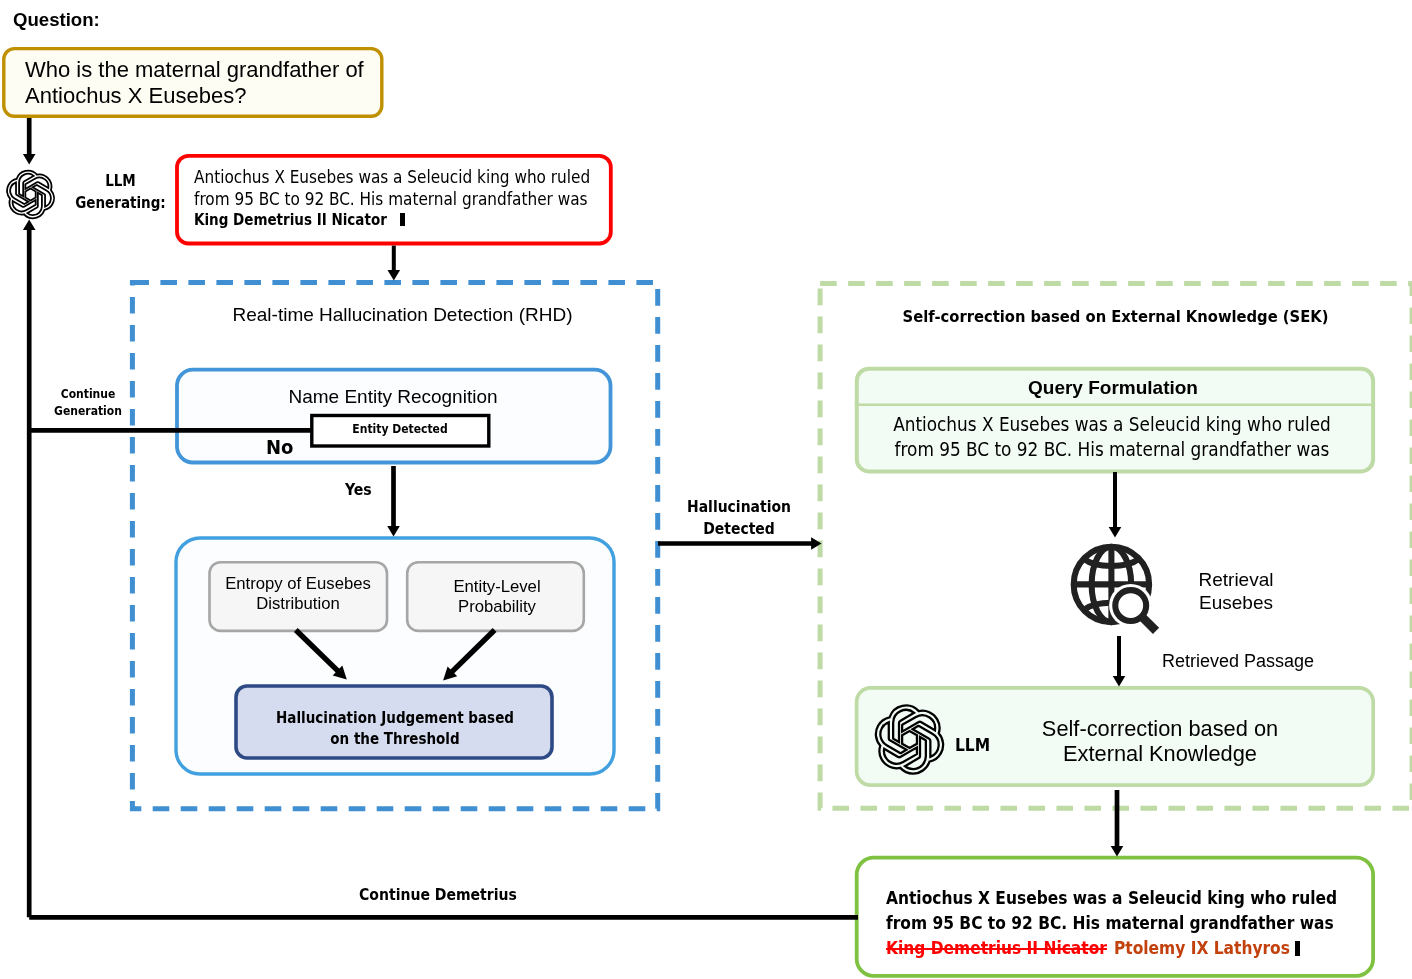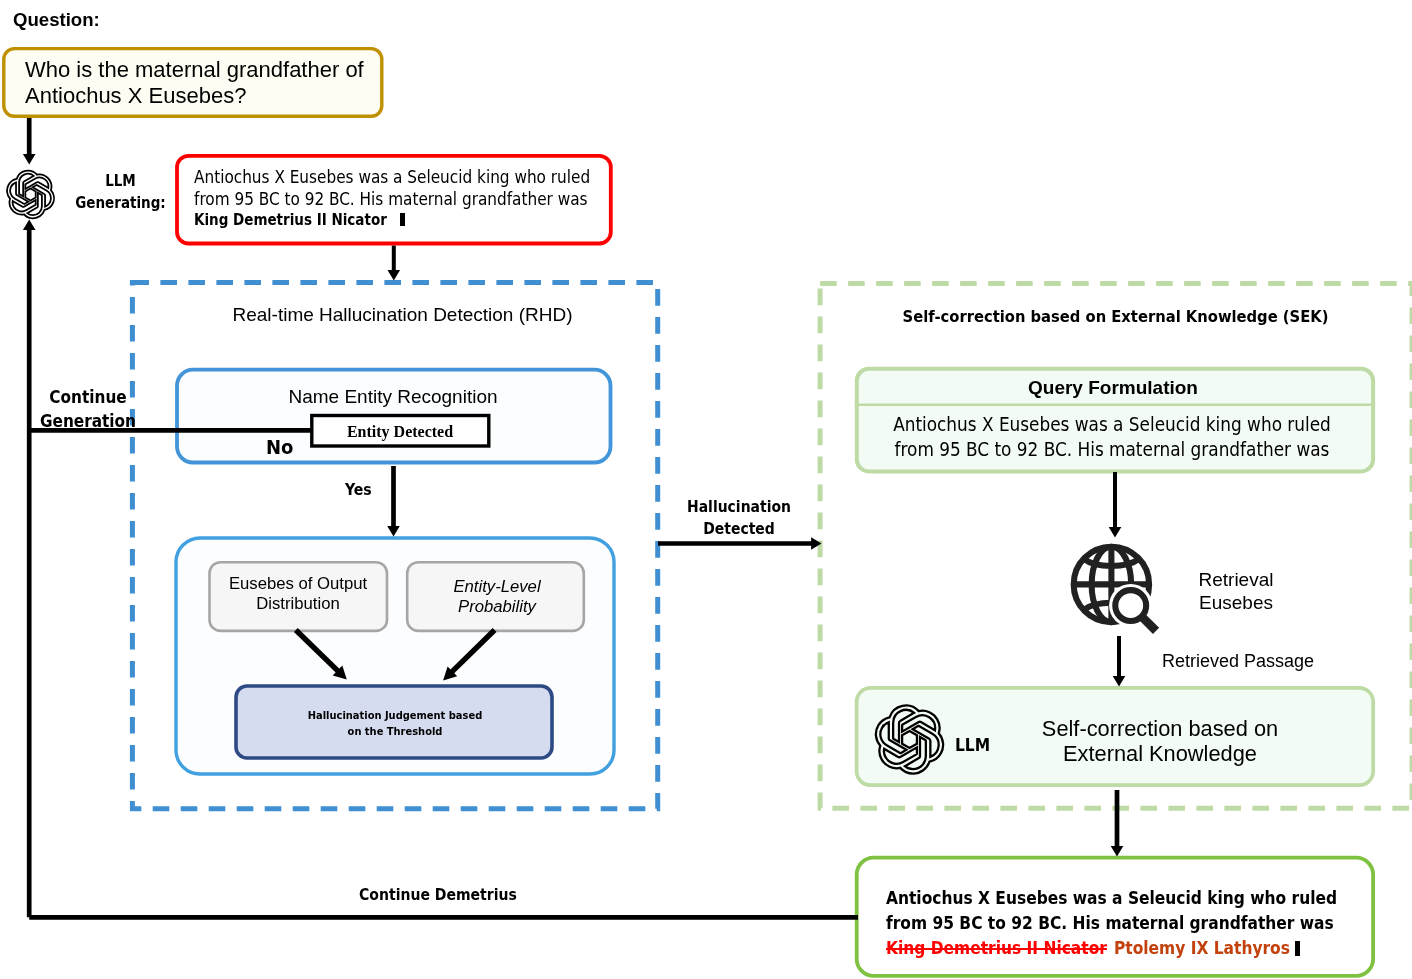--- a/index.html
+++ b/index.html
@@ -92,38 +92,38 @@
     </div>
 
 <div class="txt fD" style="left:194px;top:166px;font-size:17px;line-height:1.315;">
       <div>Antiochus X Eusebes was a Seleucid king who ruled</div>
       <div>from 95 BC to 92 BC. His maternal grandfather was</div>
       <div style="font-weight:bold;font-size:15px;"><span>King Demetrius II Nicator</span><span style="display:inline-block;width:5.1px;height:13px;background:#000;margin-left:13px;vertical-align:-1px;"></span></div>
     </div>
 
 <div class="txt ctr fL" style="left:139px;top:303px;width:527px;font-size:19px;">Real-time Hallucination Detection (RHD)</div>
 <div class="txt ctr fL" style="left:175px;top:385px;width:436px;font-size:19px;">Name Entity Recognition</div>
-<div class="txt ctr fD" style="left:311px;top:422px;width:178px;font-size:16px;font-weight:bold;font-family:Liberation Serif, serif;">Entity Detected</div>
+<div class="txt ctr fD" style="left:311px;top:422px;width:178px;font-size:12px;font-weight:bold;">Entity Detected</div>
 <div class="txt fD" style="left:266px;top:434px;font-size:20px;font-weight:bold;">No</div>
 <div class="txt fD" style="left:345px;top:480px;font-size:15.7px;font-weight:bold;">Yes</div>
 
 <div class="txt ctr fL" style="left:209px;top:574px;width:178px;font-size:16.7px;line-height:1.18;">
-      <div>Eusebes of Output</div>
+      <div>Entropy of Eusebes</div>
       <div>Distribution</div>
     </div>
-<div class="txt ctr fL" style="left:408px;top:577px;width:178px;font-size:16.7px;line-height:1.18;font-style:italic;">
+<div class="txt ctr fL" style="left:408px;top:577px;width:178px;font-size:16.7px;line-height:1.18;">
       <div>Entity-Level</div>
       <div>Probability</div>
     </div>
-<div class="txt ctr fD" style="left:237px;top:708px;width:316px;font-size:11px;font-weight:bold;line-height:1.42;">
+<div class="txt ctr fD" style="left:237px;top:708px;width:316px;font-size:15px;font-weight:bold;line-height:1.42;">
       <div>Hallucination Judgement based</div>
       <div>on the Threshold</div>
     </div>
 
-<div class="txt ctr fD" style="left:38px;top:386px;width:100px;font-size:17px;font-weight:bold;line-height:1.40;">
+<div class="txt ctr fD" style="left:38px;top:386px;width:100px;font-size:12px;font-weight:bold;line-height:1.40;">
       <div>Continue</div>
       <div>Generation</div>
     </div>
 
 <div class="txt ctr fD" style="left:820px;top:306px;width:591px;font-size:16.4px;font-weight:bold;">Self-correction based on External Knowledge (SEK)</div>
 
 <div class="txt ctr fD" style="left:673px;top:496px;width:132px;font-size:15.5px;font-weight:bold;line-height:1.45;">
       <div>Hallucination</div>
       <div>Detected</div>
     </div>

